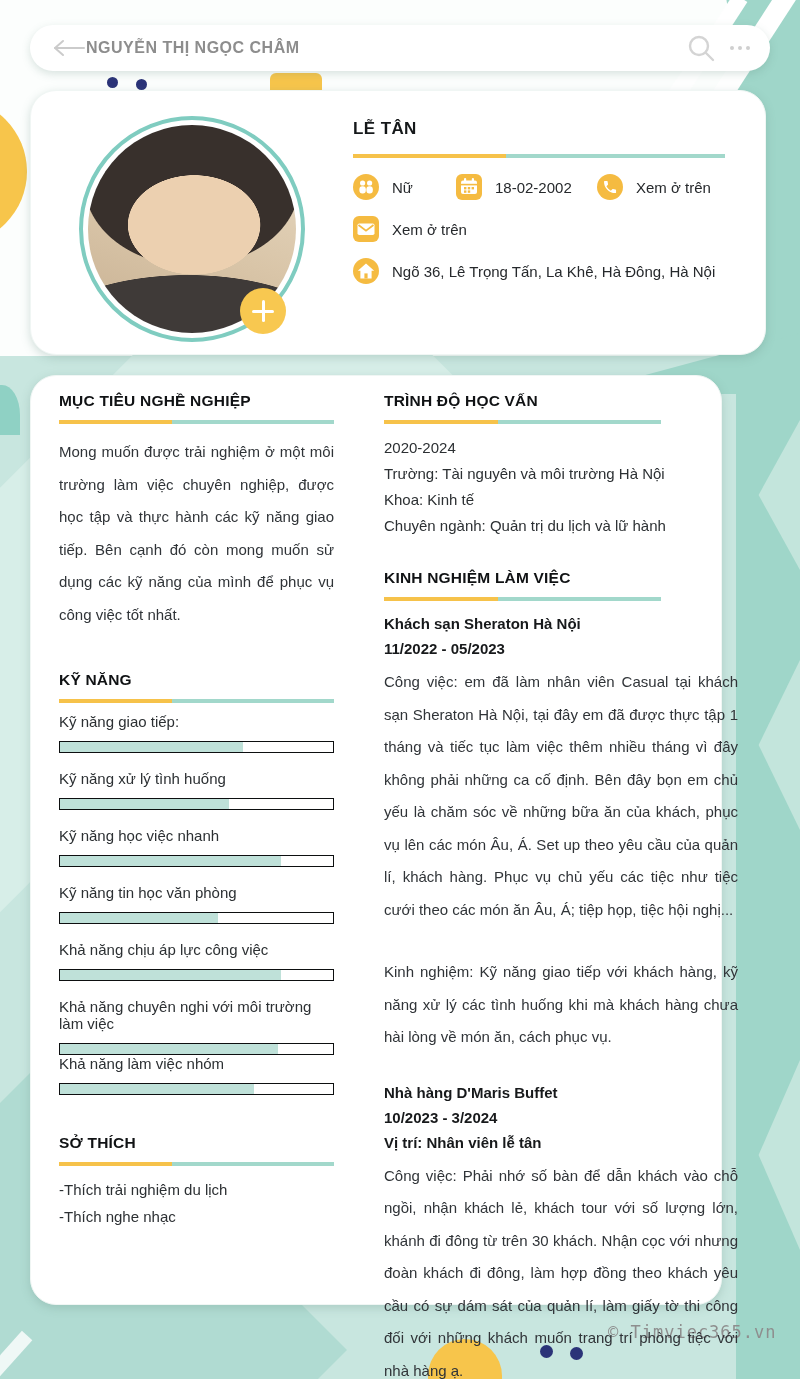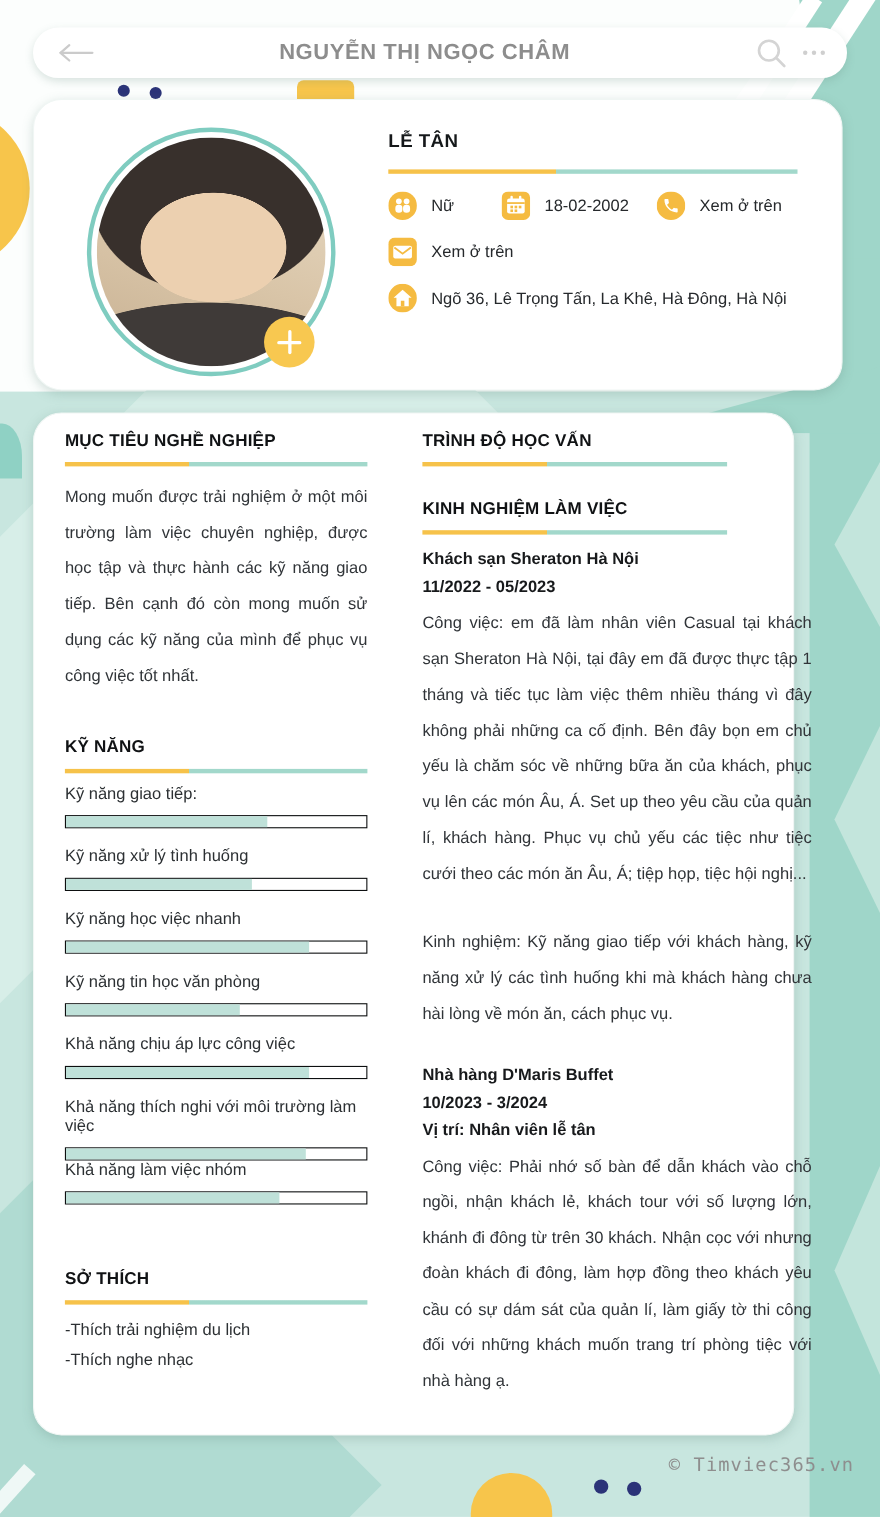--- a/index.html
+++ b/index.html
@@ -30,21 +30,21 @@
   .dot{position:absolute;border-radius:50%;background:#2b3378;}
   .dot-t1{left:107px;top:77px;width:11px;height:11px;}
   .dot-t2{left:136px;top:79px;width:11px;height:11px;}
   .dot-b1{left:540px;top:1345px;width:13px;height:13px;}
   .dot-b2{left:570px;top:1347px;width:13px;height:13px;}
 
   
   .header-bar{position:absolute;left:30px;top:25px;width:740px;height:46px;background:#fff;
     border-radius:23px;box-shadow:0 3px 8px rgba(90,130,120,.22);display:flex;align-items:center;
     padding:0 20px;box-sizing:border-box;z-index:5;}
-  .hd-title{flex:1;text-align:center;font-size:20px;font-weight:bold;color:#8d8d8d;letter-spacing:.5px;}
+  .hd-title{flex:1;font-size:16px;font-weight:bold;color:#8d8d8d;letter-spacing:.5px;}
   .hd-btn{display:flex;align-items:center;justify-content:center;cursor:pointer;}
   .more-dots{display:flex;gap:4px;margin-left:14px;}
   .more-dots i{width:4px;height:4px;border-radius:50%;background:#cfcfcf;}
 
   
   .card{position:absolute;background:#fff;border-radius:26px;box-shadow:0 3px 10px rgba(100,140,130,.28);
     border:1px solid #f0f6f4;box-sizing:border-box;z-index:4;}
   .profile-card{left:30px;top:90px;width:736px;height:265px;}
   .main-card{left:30px;top:375px;width:692px;height:930px;}
 
@@ -81,21 +81,21 @@
   .rule-left{width:275px;margin-top:10px;}
   .rule-right{width:277px;margin-top:10px;}
   .para{font-size:15px;line-height:32.5px;color:#303438;text-align:justify;}
   .h-obj{margin-top:16px;}
   .obj-body{margin-top:12px;}
   .h-skills{margin-top:40px;}
   .skill{margin-top:10px;height:47px;}
   .skill-label{font-size:15px;color:#2c3033;}
   .skill-bar{margin-top:11px;height:10px;border:1.5px solid #0d0f10;background:#fff;}
   .skill-fill{height:100%;background:#bfe1d9;}
-  .h-hobby{margin-top:52px;}
+  .h-hobby{margin-top:32px;}
   .hobby-line{font-size:15px;color:#2c3033;line-height:27px;}
   .hobby-list{margin-top:10px;}
 
   .h-edu{margin-top:16px;}
   .edu-lines{margin-top:11px;}
   .edu-line{font-size:15px;color:#2c3033;line-height:26px;}
   .h-exp{margin-top:30px;}
   .job{margin-top:10px;}
   .job2{margin-top:26px;}
   .job-line{font-size:15px;font-weight:bold;color:#17191b;line-height:25px;}
@@ -259,21 +259,21 @@
             <div class="skill-fill" style="width: 58%;"></div>
           </div>
       </div>
       <div class="skill">
         <div class="skill-label">Khả năng chịu áp lực công việc</div>
         <div class="skill-bar">
             <div class="skill-fill" style="width: 81%;"></div>
           </div>
       </div>
       <div class="skill">
-        <div class="skill-label">Khả năng thích nghi với môi trường làm việc</div>
+        <div class="skill-label">Khả năng chuyên nghi với môi trường làm việc</div>
         <div class="skill-bar">
             <div class="skill-fill" style="width: 80%;"></div>
           </div>
       </div>
       <div class="skill">
         <div class="skill-label">Khả năng làm việc nhóm</div>
         <div class="skill-bar">
             <div class="skill-fill" style="width: 71%;"></div>
           </div>
       </div>
@@ -282,20 +282,26 @@
       <div class="rule rule-left"></div>
       <div class="hobby-list">
         <div class="hobby-line">-Thích trải nghiệm du lịch</div>
         <div class="hobby-line">-Thích nghe nhạc</div>
       </div>
     </div>
 
     <div class="col-right">
       <div class="sec-h h-edu">TRÌNH ĐỘ HỌC VẤN</div>
       <div class="rule rule-right"></div>
+      <div class="edu-lines">
+        <div class="edu-line">2020-2024</div>
+        <div class="edu-line">Trường: Tài nguyên và môi trường Hà Nội</div>
+        <div class="edu-line">Khoa: Kinh tế</div>
+        <div class="edu-line">Chuyên ngành: Quản trị du lịch và lữ hành</div>
+      </div>
 
       <div class="sec-h h-exp">KINH NGHIỆM LÀM VIỆC</div>
       <div class="rule rule-right"></div>
 
       <div class="job">
         <div class="job-line">Khách sạn Sheraton Hà Nội</div>
         <div class="job-line">11/2022 - 05/2023</div>
         <div class="para job-desc">Công việc: em đã làm nhân viên Casual tại khách sạn Sheraton Hà Nội, tại đây em đã được thực tập 1 tháng và tiếc tục làm việc thêm nhiều tháng vì đây không phải những ca cố định. Bên đây bọn em chủ yếu là chăm sóc về những bữa ăn của khách, phục vụ lên các món Âu, Á. Set up theo yêu cầu của quản lí, khách hàng. Phục vụ chủ yếu các tiệc như tiệc cưới theo các món ăn Âu, Á; tiệp họp, tiệc hội nghị...</div>
         <div class="para job-exp">Kinh nghiệm: Kỹ năng giao tiếp với khách hàng, kỹ năng xử lý các tình huống khi mà khách hàng chưa hài lòng về món ăn, cách phục vụ.</div>
       </div>

